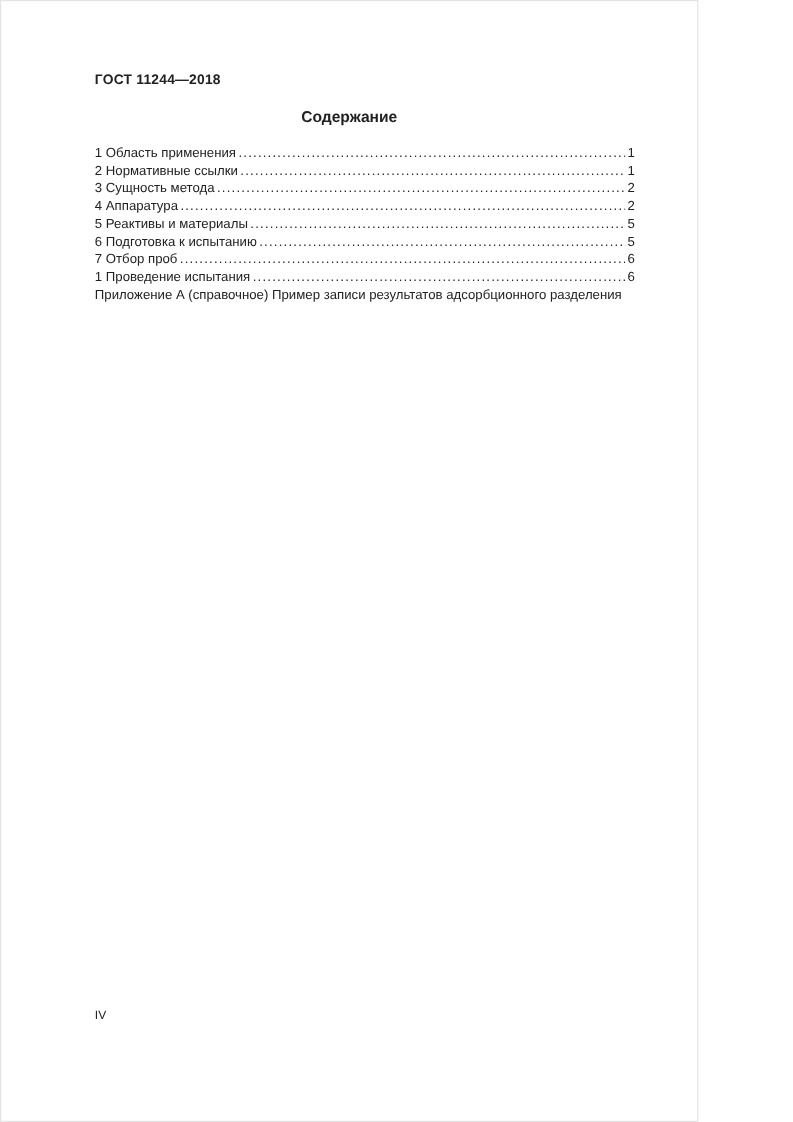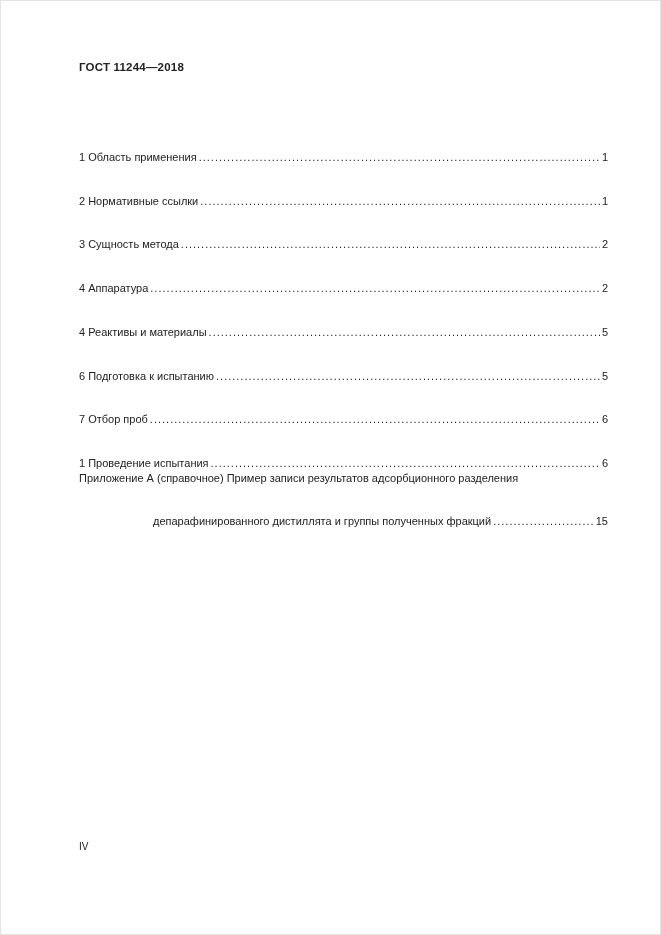--- a/index.html
+++ b/index.html
@@ -8,21 +8,21 @@
     background: #ffffff;
   }
   body {
     width: 661px;
     height: 935px;
     font-family: "Liberation Sans", sans-serif;
     color: #222222;
   }
   .page {
     position: relative;
-    width: 661px;
+    width: 582px;
     height: 935px;
     background: #ffffff;
     box-sizing: border-box;
     border: 1px solid #e4e4e4;
     overflow: hidden;
   }
   .doc-number {
     position: absolute;
     left: 78px;
     top: 60px;
@@ -43,21 +43,20 @@
     position: absolute;
     left: 78px;
     right: 52px;
     top: 120px;
     font-size: 11px;
     line-height: 14.7px;
   }
   .toc-row {
     display: flex;
     align-items: center;
-    margin-top: 29px;
   }
   .toc-row.indent {
     padding-left: 74px;
   }
   .toc-label {
     white-space: nowrap;
   }
   .toc-line1 {
     white-space: nowrap;
   }
@@ -82,20 +81,21 @@
     top: 840px;
     font-size: 10px;
   }
 </style>
 </head>
 <body>
 
 <div class="page">
   <div class="doc-number">ГОСТ 11244—2018</div>
 
+  <div class="toc-title">Содержание</div>
 
   <div class="toc-list">
       <div class="toc-row">
         <span class="toc-label">1 Область применения</span>
         <span class="dots"></span>
         <span class="toc-page">1</span>
       </div>
       <div class="toc-row">
         <span class="toc-label">2 Нормативные ссылки</span>
         <span class="dots"></span>
@@ -105,41 +105,36 @@
         <span class="toc-label">3 Сущность метода</span>
         <span class="dots"></span>
         <span class="toc-page">2</span>
       </div>
       <div class="toc-row">
         <span class="toc-label">4 Аппаратура</span>
         <span class="dots"></span>
         <span class="toc-page">2</span>
       </div>
       <div class="toc-row">
-        <span class="toc-label">4 Реактивы и материалы</span>
+        <span class="toc-label">5 Реактивы и материалы</span>
         <span class="dots"></span>
         <span class="toc-page">5</span>
       </div>
       <div class="toc-row">
         <span class="toc-label">6 Подготовка к испытанию</span>
         <span class="dots"></span>
         <span class="toc-page">5</span>
       </div>
       <div class="toc-row">
         <span class="toc-label">7 Отбор проб</span>
         <span class="dots"></span>
         <span class="toc-page">6</span>
       </div>
       <div class="toc-row">
         <span class="toc-label">1 Проведение испытания</span>
         <span class="dots"></span>
         <span class="toc-page">6</span>
       </div>
       <div class="toc-line1">Приложение А (справочное) Пример записи результатов адсорбционного разделения</div>
-      <div class="toc-row indent">
-        <span class="toc-label">депарафинированного дистиллята и группы полученных фракций</span>
-        <span class="dots"></span>
-        <span class="toc-page">15</span>
-      </div>
     </div>
 
   <div class="page-footer">IV</div>
 </div>
 
 </body></html>

